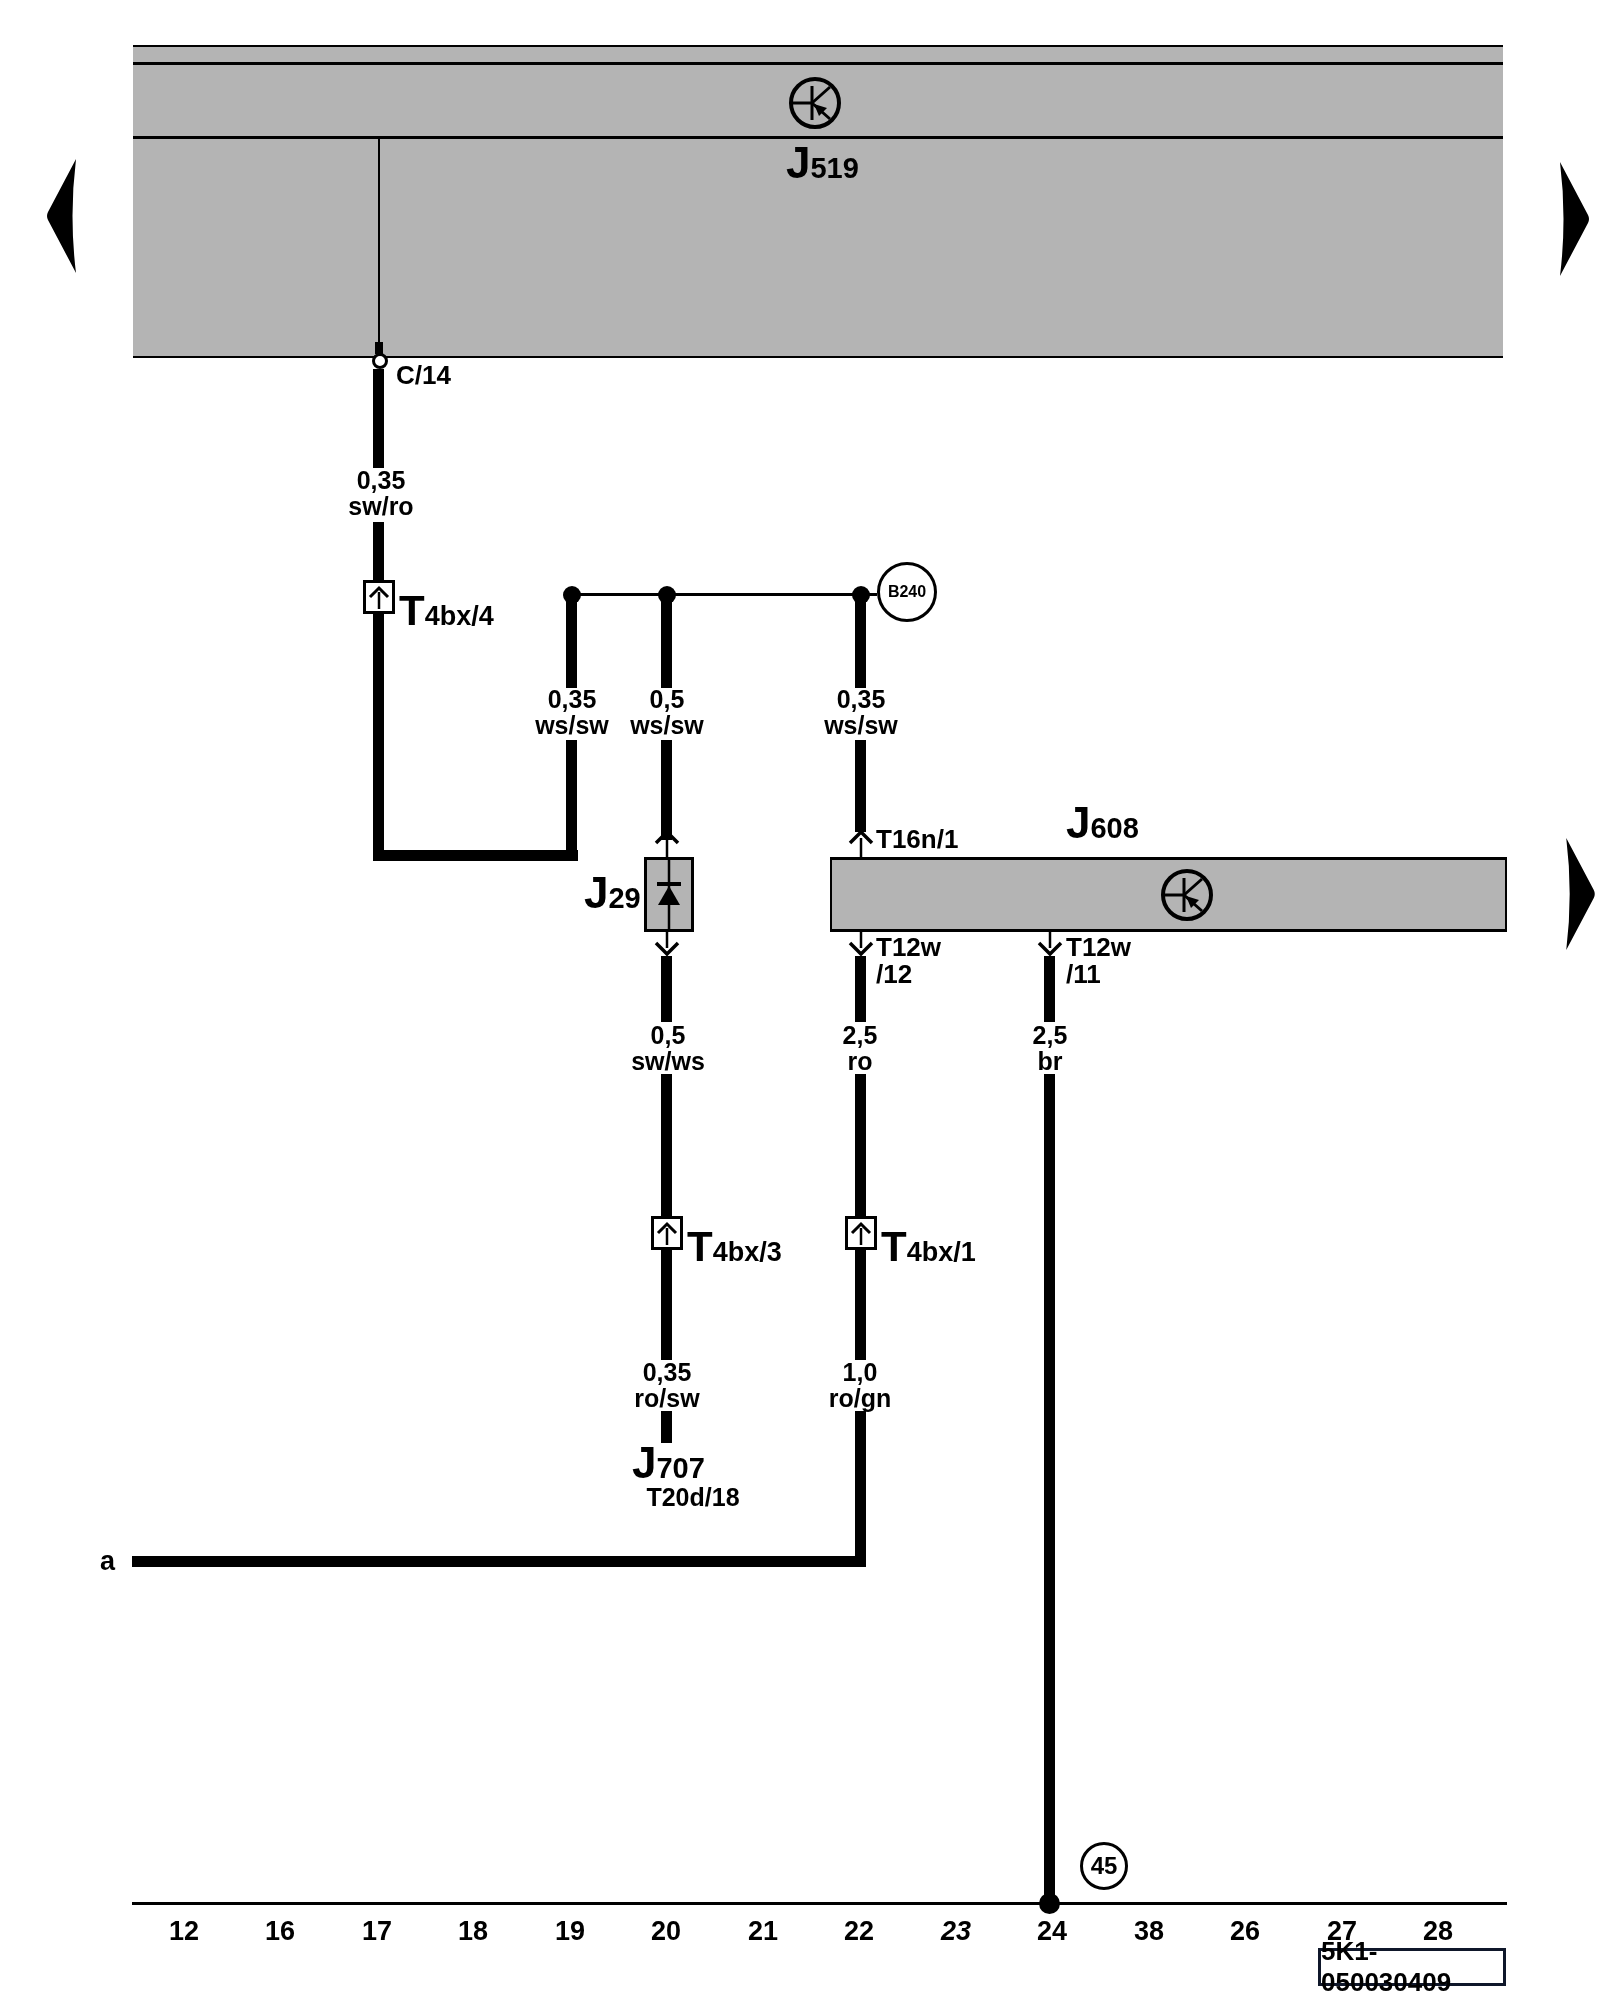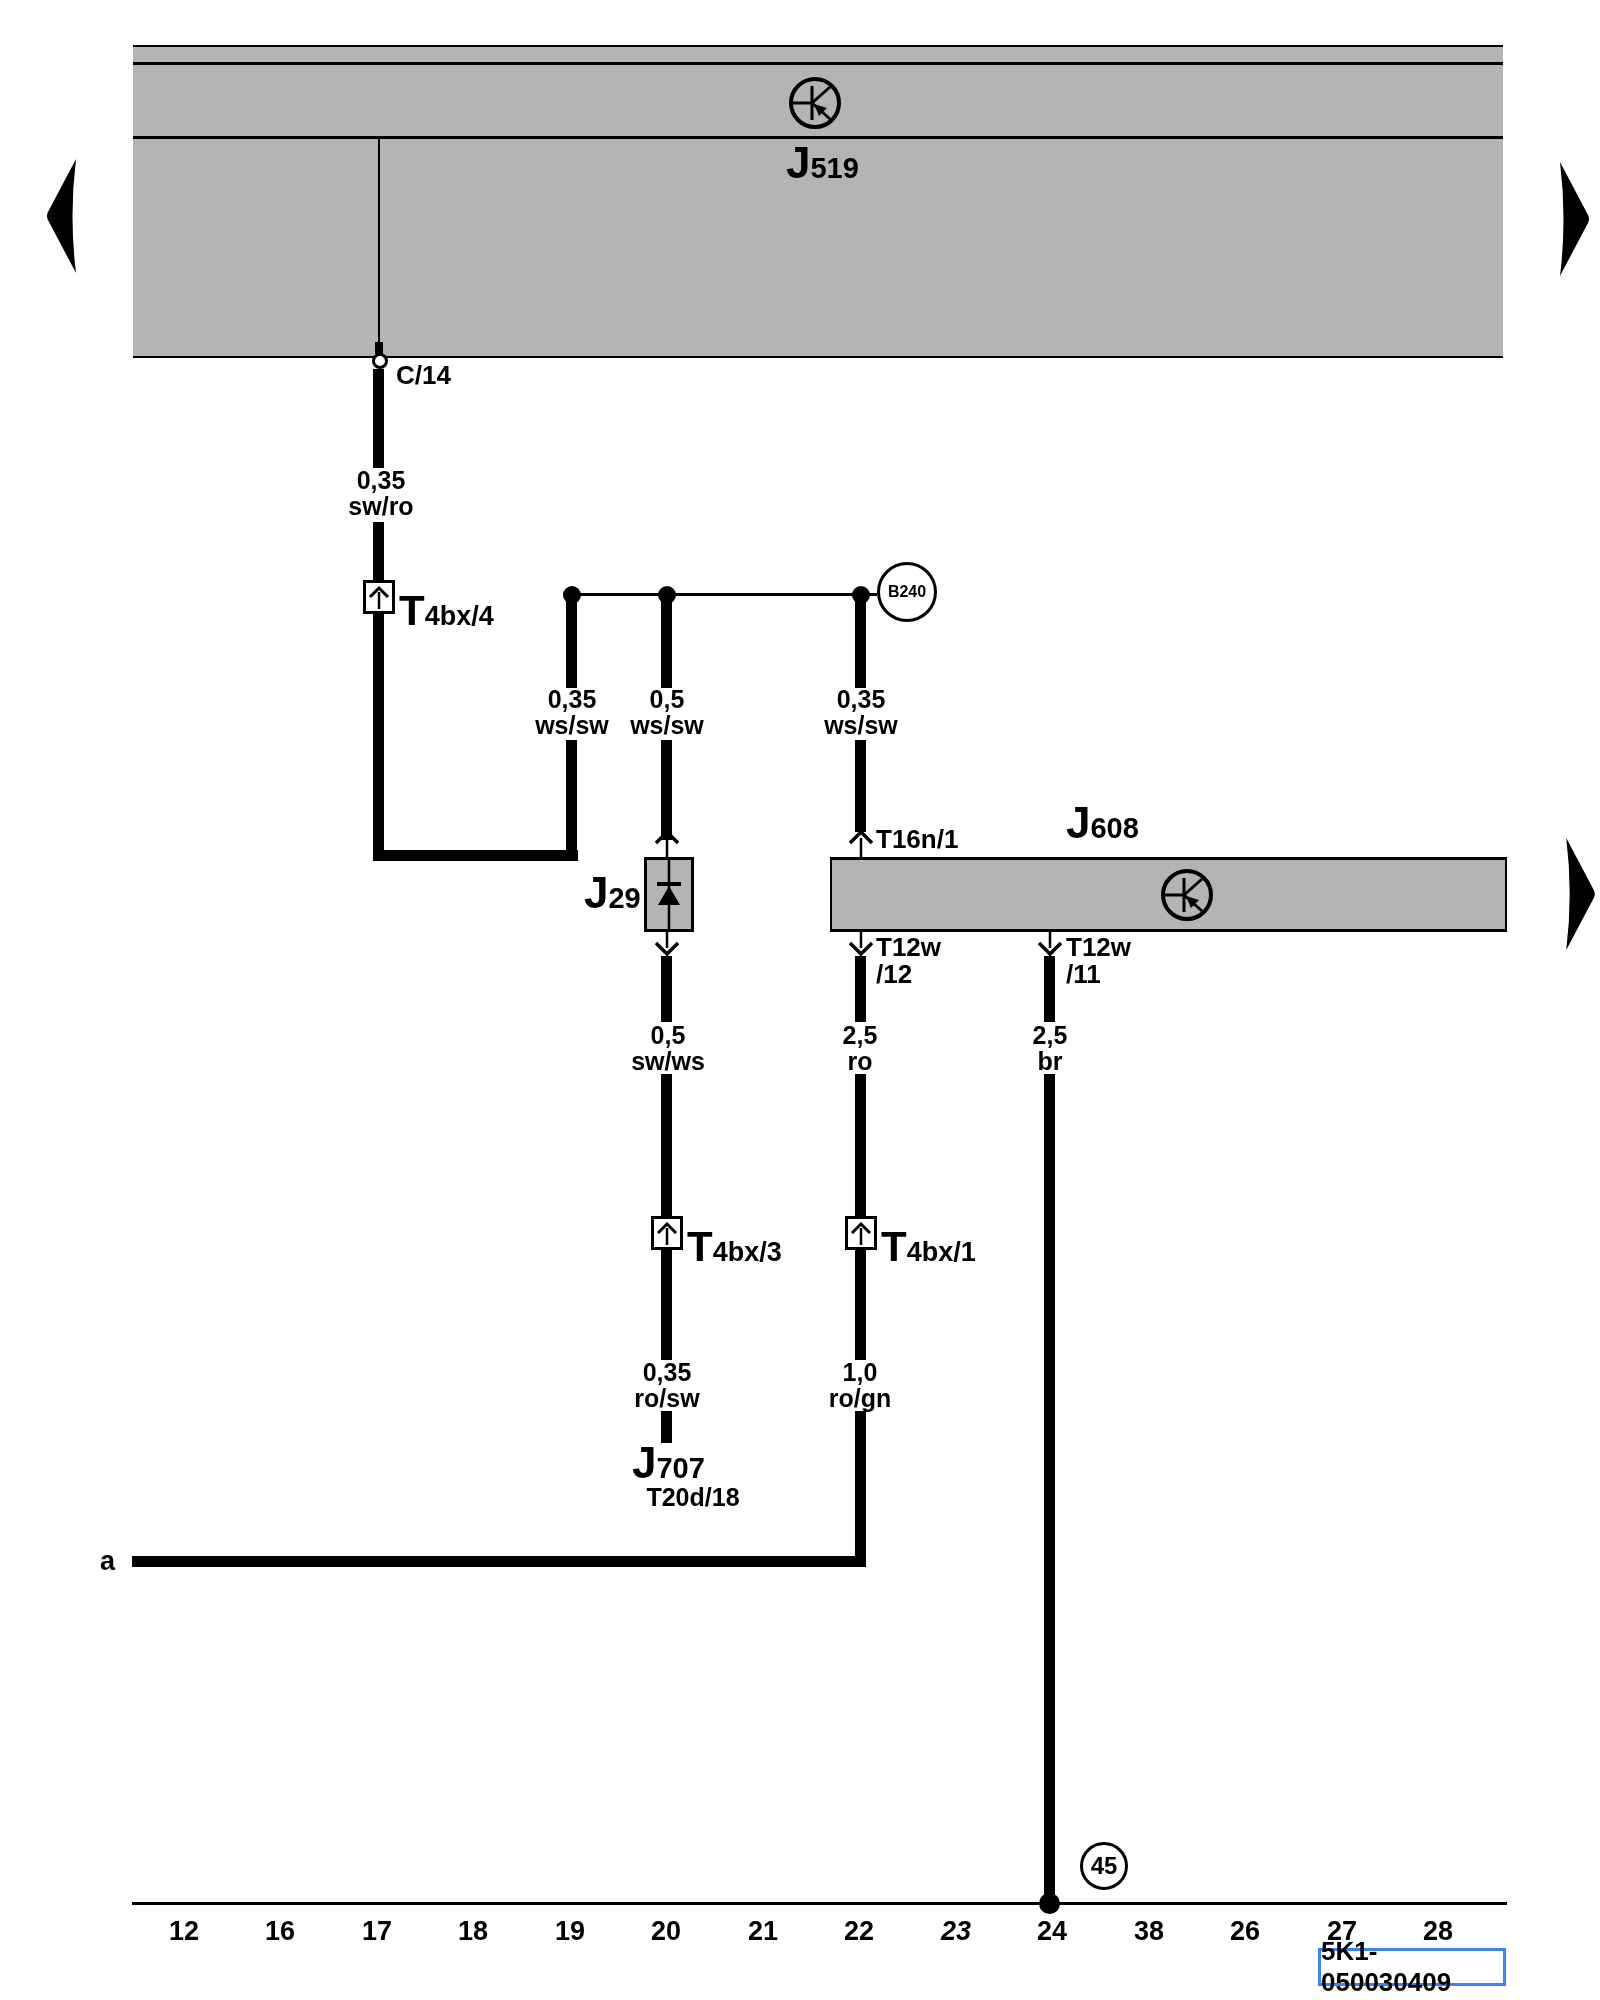--- a/index.html
+++ b/index.html
@@ -16,21 +16,21 @@
   .wlabel{position:absolute;width:150px;text-align:center;font-weight:bold;font-size:25px;line-height:26px;}
   .comp{position:absolute;font-weight:bold;white-space:nowrap;}
   .comp .big{font-size:44px;}
   .comp .sub{font-size:29px;}
   .tcomp{position:absolute;font-weight:bold;white-space:nowrap;margin-top:15px;}
   .tcomp .big{font-size:42px;}
   .tcomp .sub{font-size:27px;}
   .tsym{position:absolute;width:26px;height:28px;background:#fff;border:3px solid #000;box-sizing:content-box;}
   .pin{position:absolute;}
   .rnum{position:absolute;width:80px;text-align:center;font-weight:bold;font-size:27px;top:1916px;}
-  .codebox{position:absolute;left:1318px;top:1948px;width:188px;height:38px;border:3px solid #3b82f6;
+  .codebox{position:absolute;left:1318px;top:1948px;width:188px;height:38px;border:3px solid #0f172a;
            box-sizing:border-box;display:flex;align-items:center;justify-content:center;
            font-weight:bold;font-size:26px;}
   svg{display:block;}
 </style>
 </head>
 <body>
 
 <div id="stage">
 
   <div class="graybox" style="left:133px;top:45px;width:1370px;height:313px;border-top:2px solid #000;border-bottom:2px solid #000;"></div>

